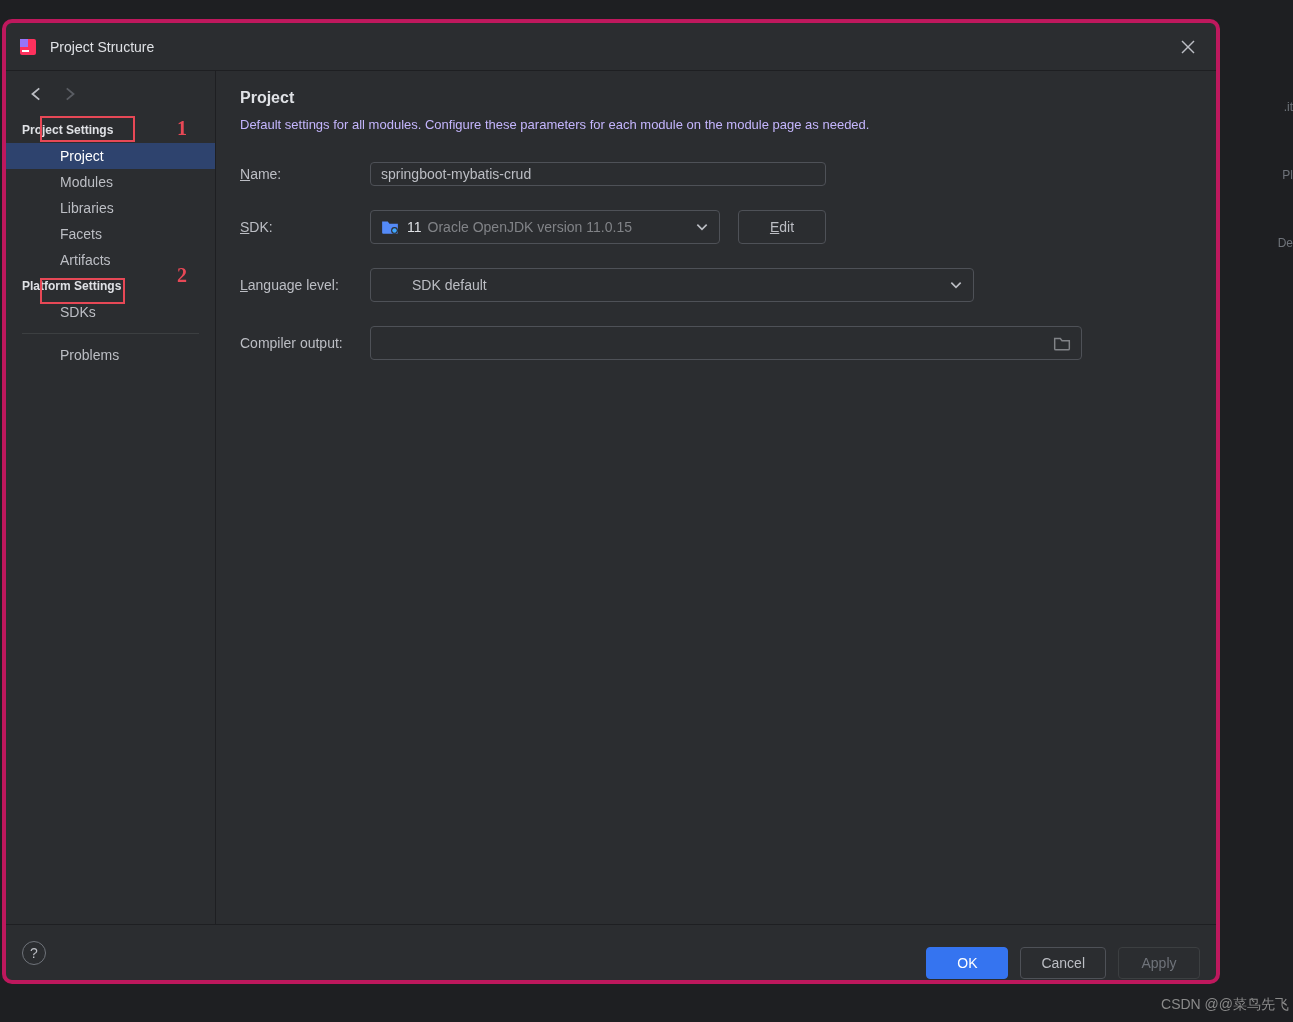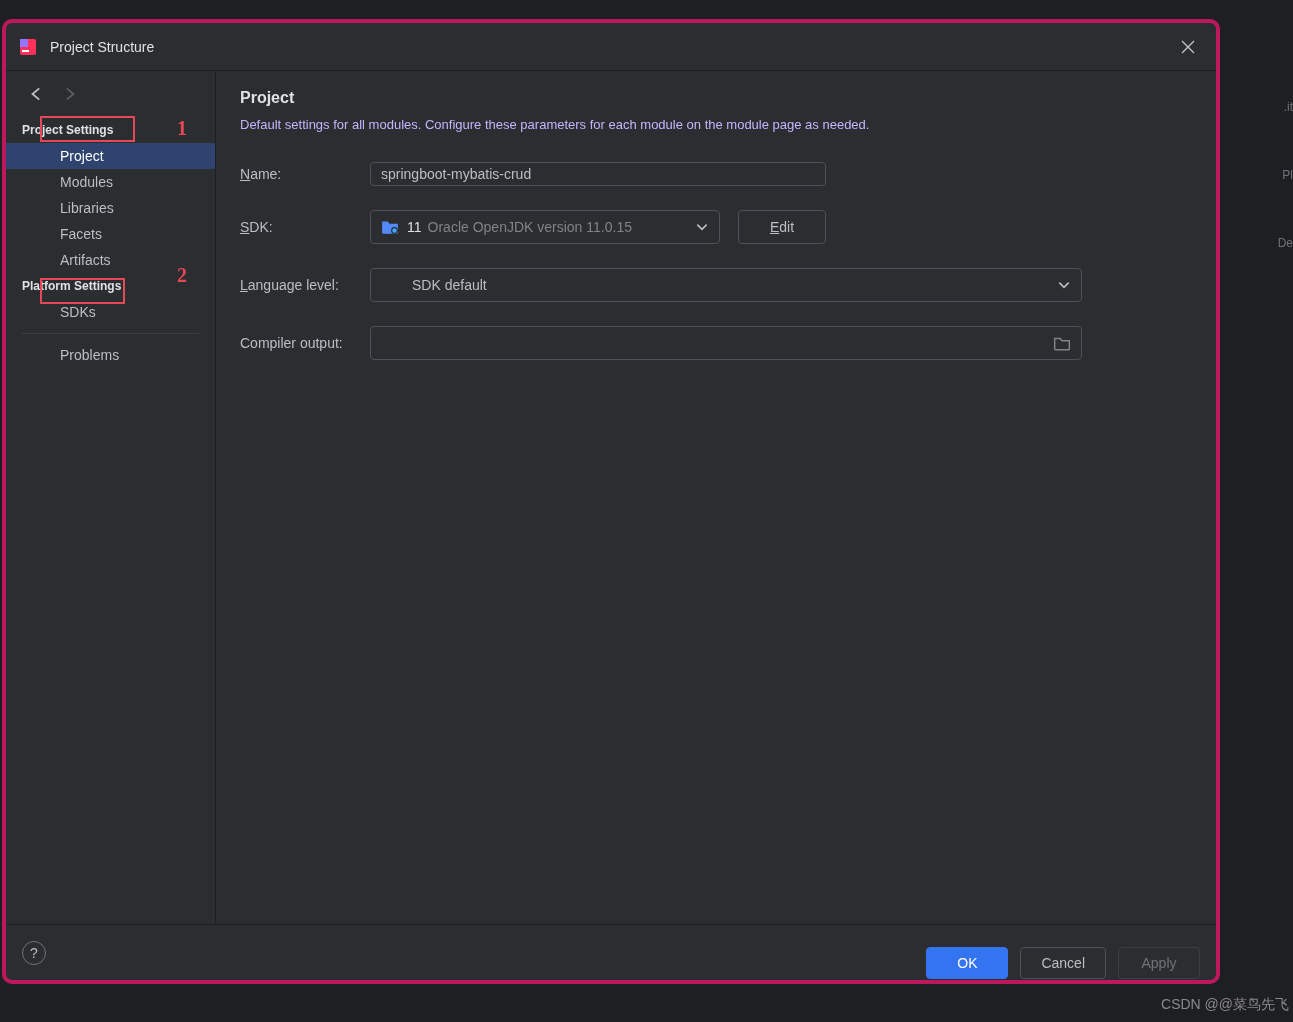--- a/index.html
+++ b/index.html
@@ -160,21 +160,21 @@
       border: 1px solid #4e5157;
       border-radius: 4px;
       height: 34px;
       display: flex;
       align-items: center;
       padding: 0 10px;
       cursor: pointer;
       position: relative;
     }
     .sdk-dropdown { width: 350px; }
-    .lang-dropdown { width: 712px; padding-left: 41px; }
+    .lang-dropdown { width: 604px; padding-left: 41px; }
     .dropdown-icon {
       width: 18px;
       height: 18px;
       margin-right: 8px;
       display: flex;
       align-items: center;
       justify-content: center;
     }
     .dropdown-text { flex: 1; font-size: 14px; }
     .sdk-ver { color: #dfe1e5; }

